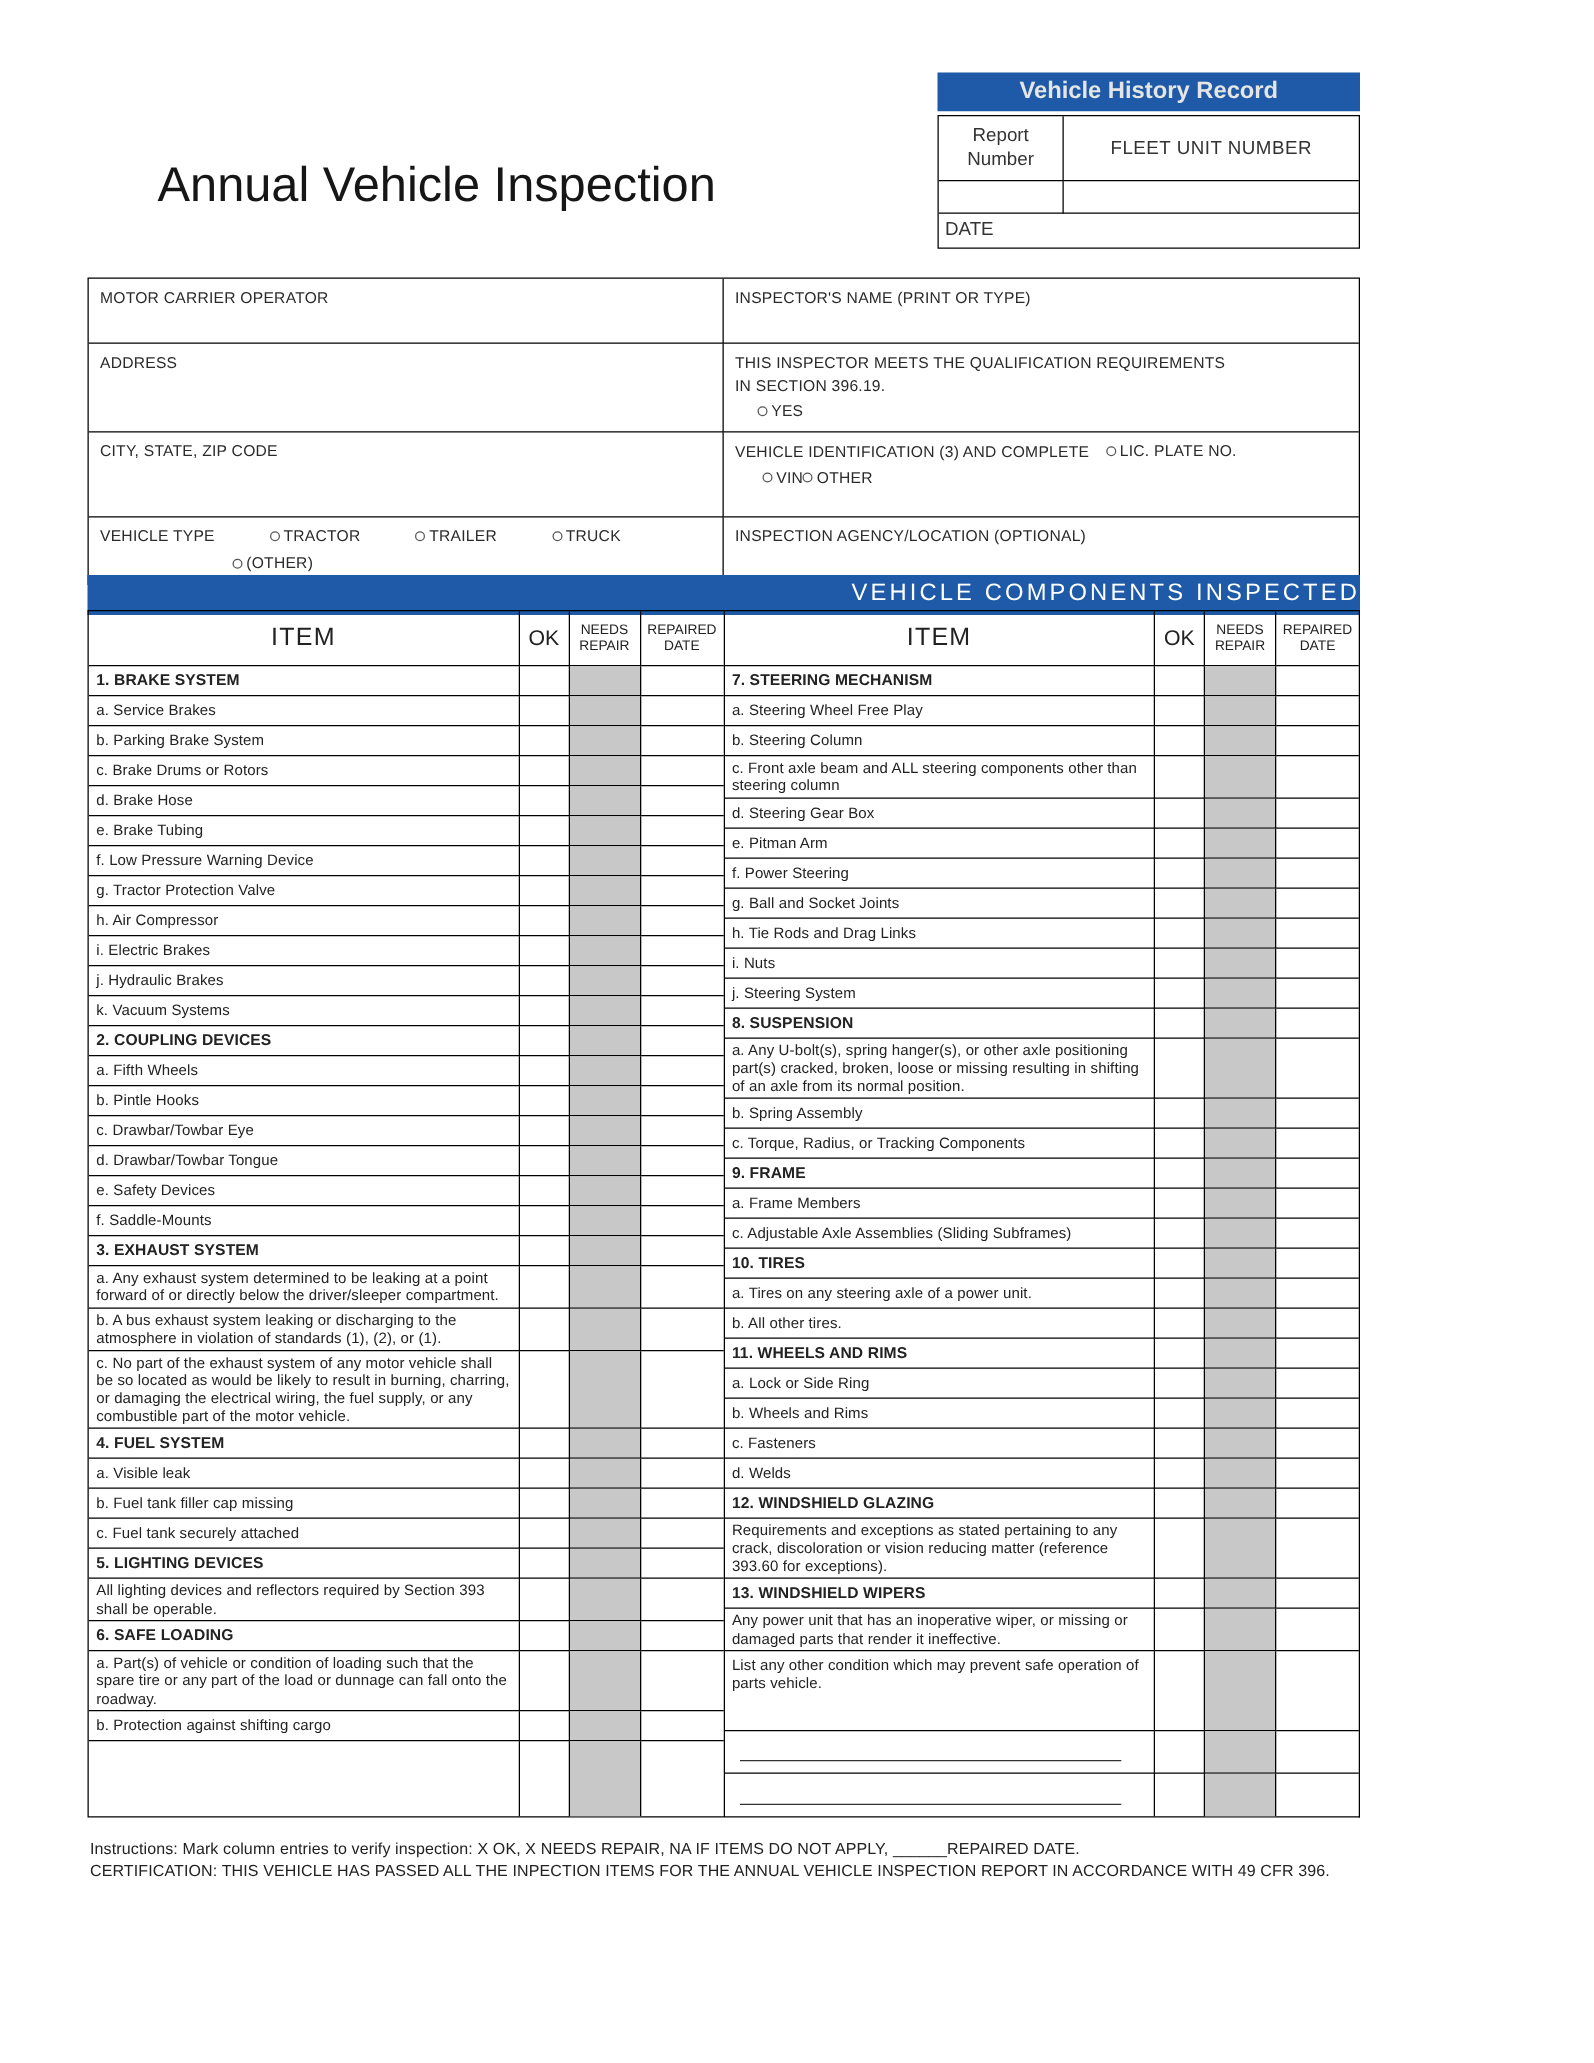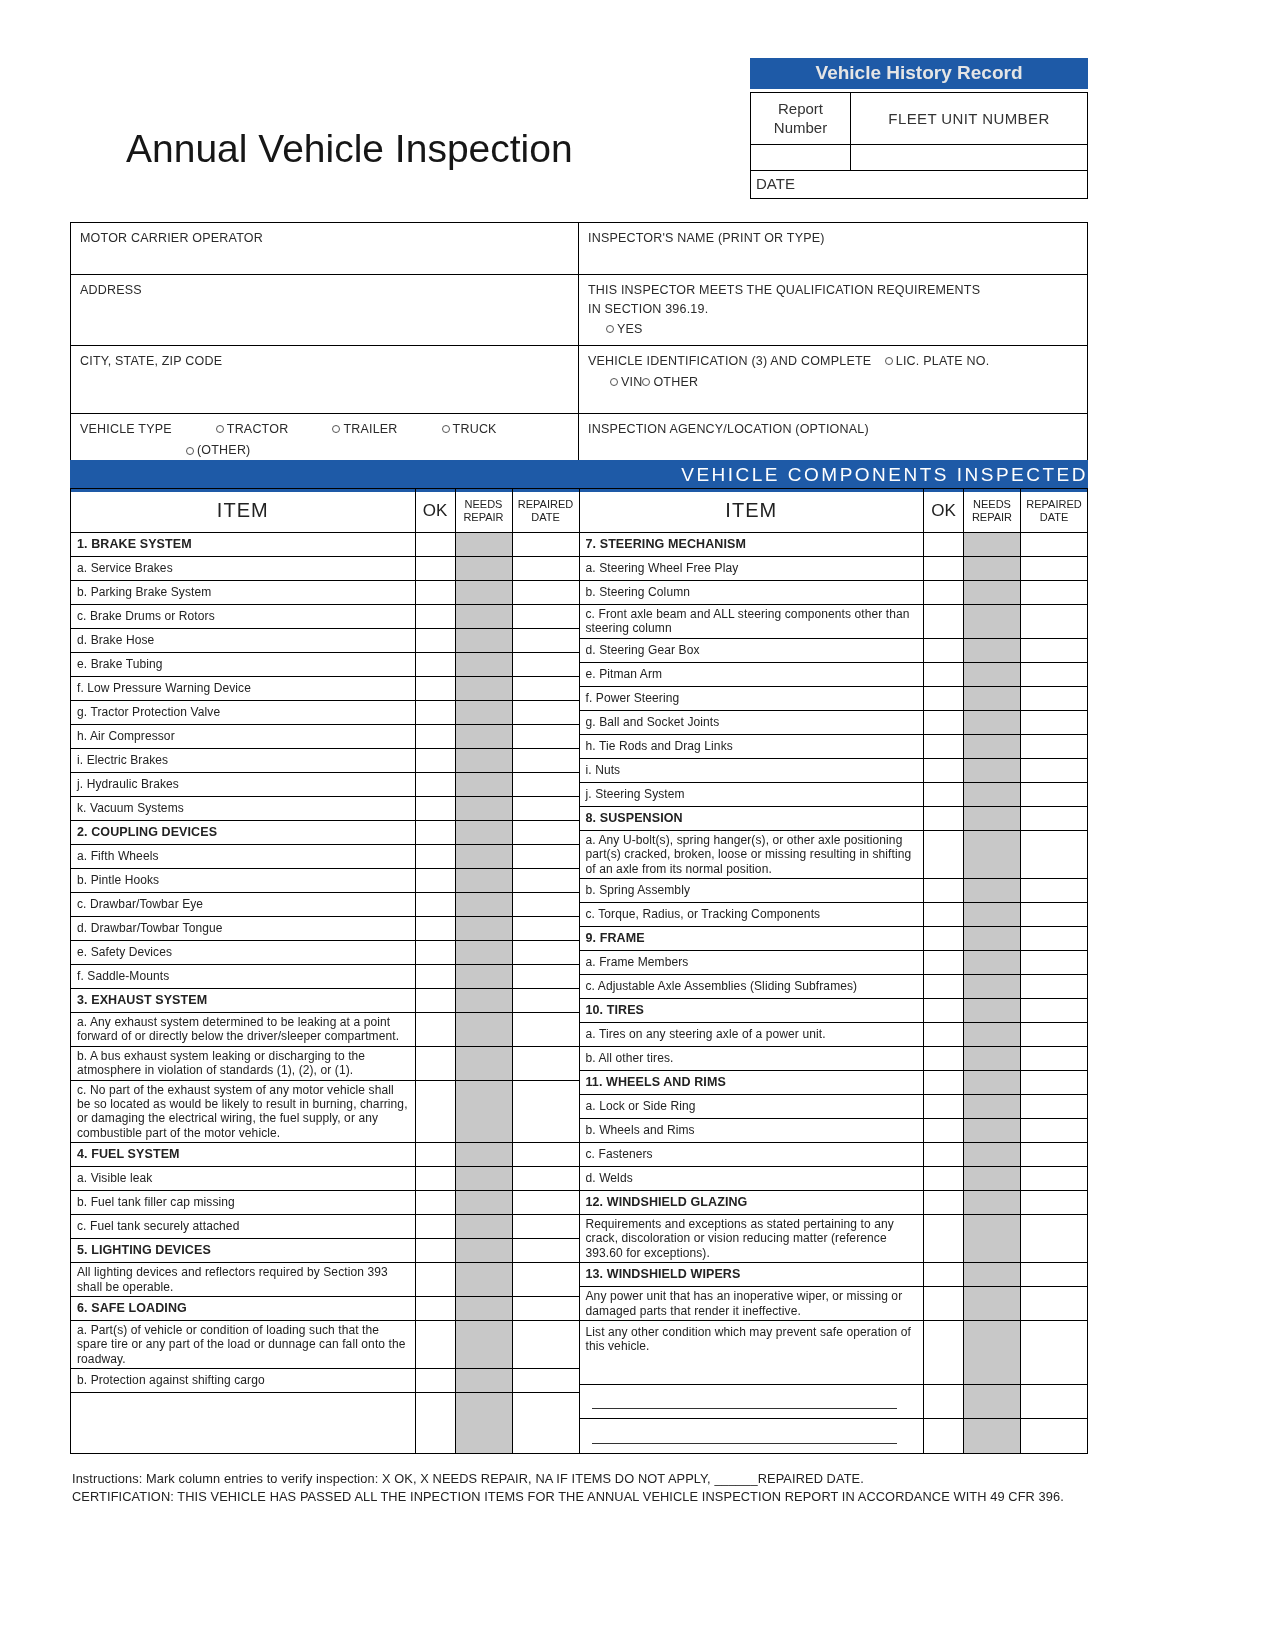--- a/index.html
+++ b/index.html
@@ -549,21 +549,21 @@
               <div class="c nr"></div>
               <div class="c rd"></div>
             </div>
             <div class="irow item">
               <div class="c item">Any power unit that has an inoperative wiper, or missing or damaged parts that render it ineffective.</div>
               <div class="c ok"></div>
               <div class="c nr"></div>
               <div class="c rd"></div>
             </div>
             <div class="irow note">
-              <div class="c item">List any other condition which may prevent safe operation of this vehicle.</div>
+              <div class="c item">List any other condition which may prevent safe operation of parts vehicle.</div>
               <div class="c ok"></div>
               <div class="c nr"></div>
               <div class="c rd"></div>
             </div>
             <div class="irow line">
               <div class="c item">
                 <div class="fill-line"></div>
               </div>
               <div class="c ok"></div>
               <div class="c nr"></div>

